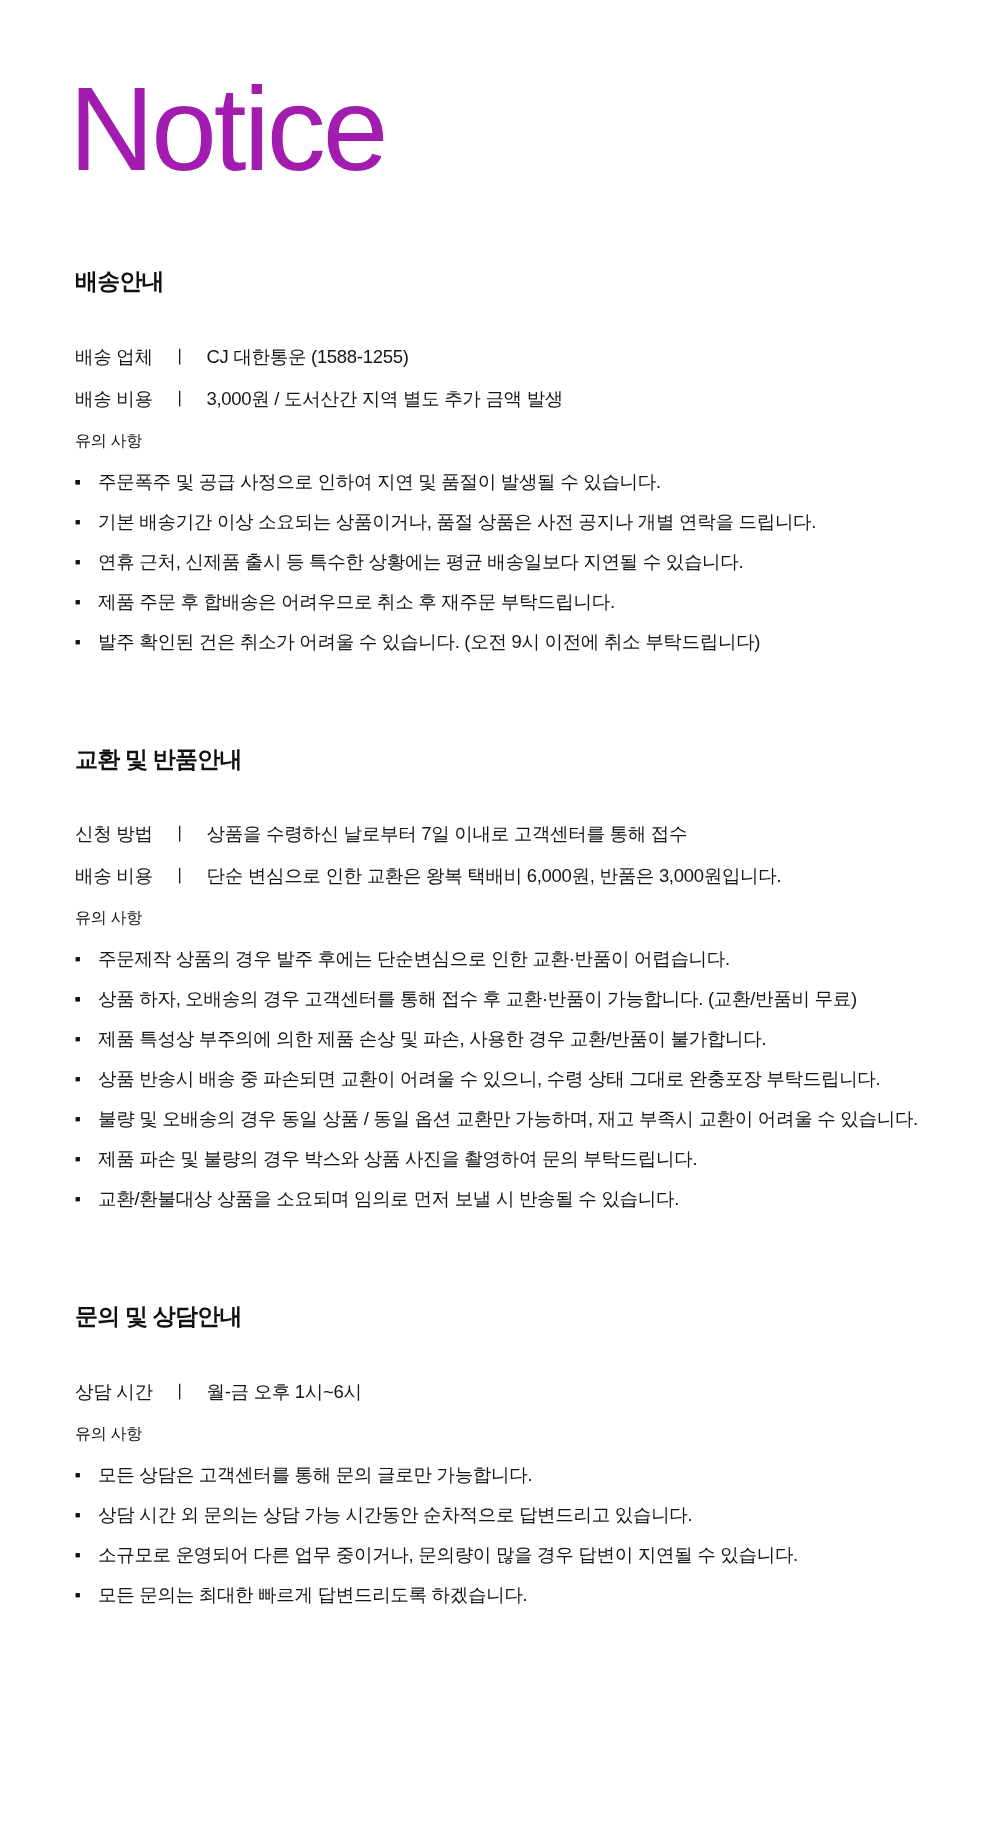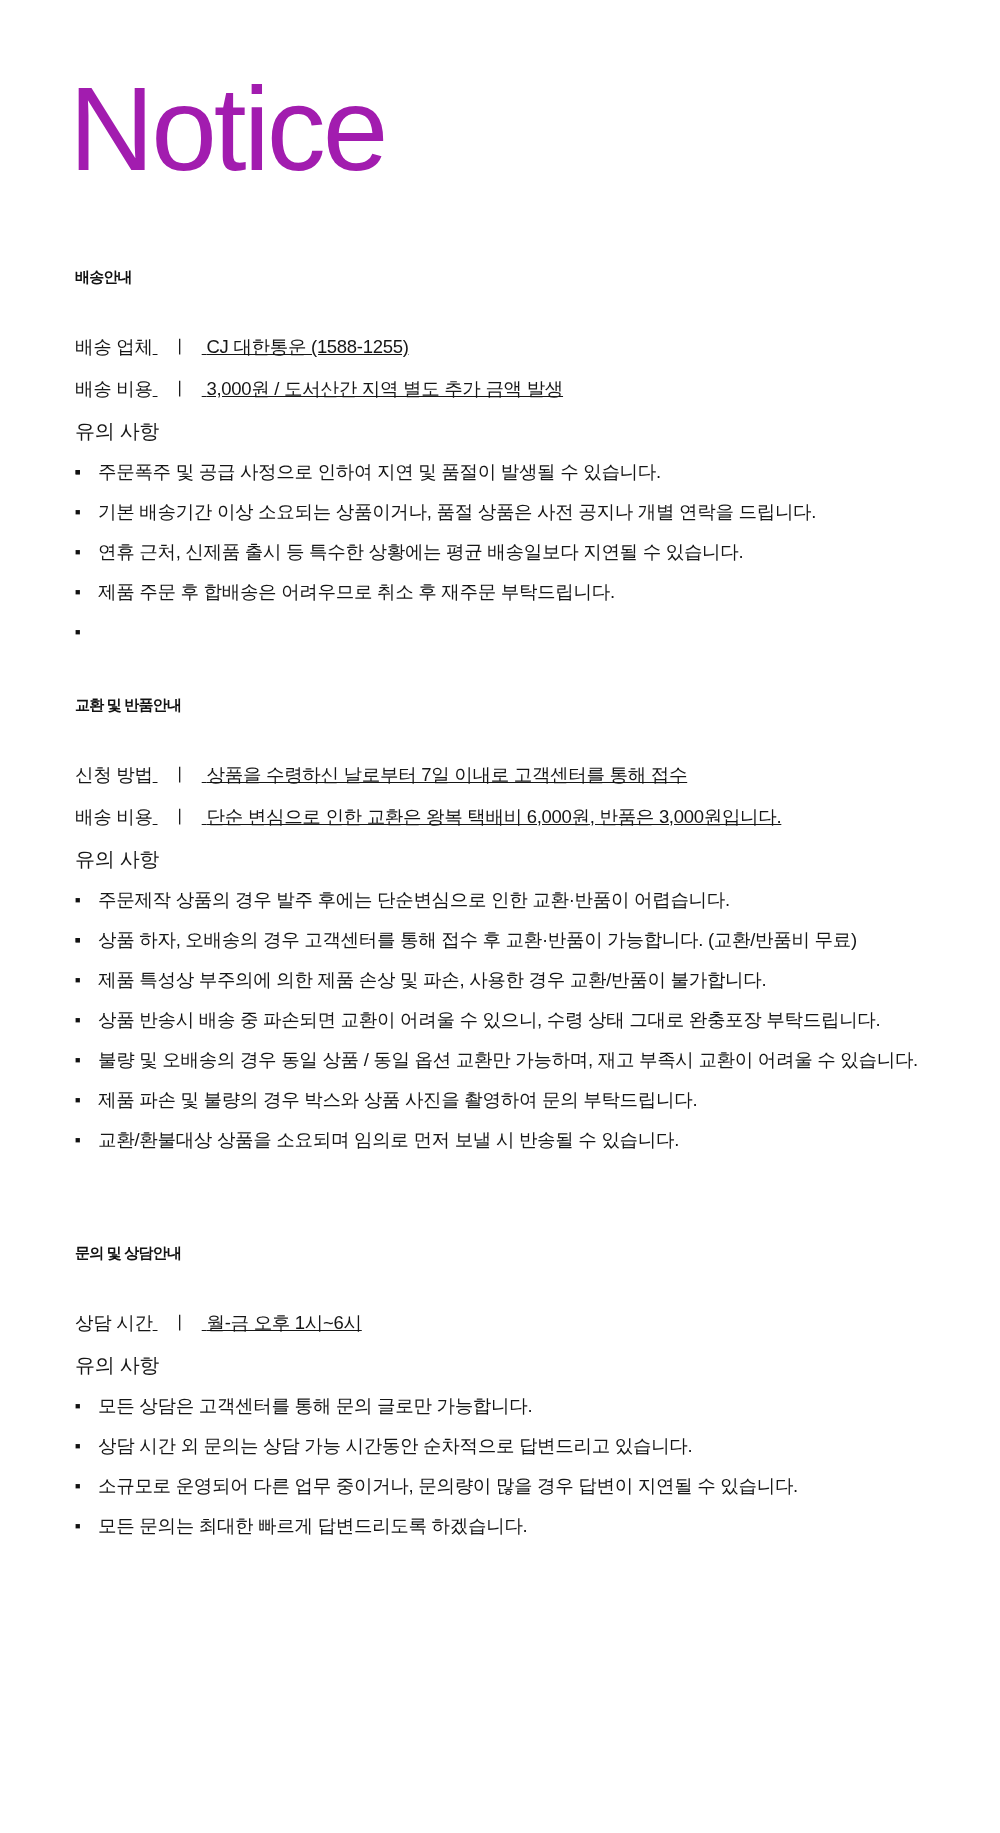--- a/index.html
+++ b/index.html
@@ -28,44 +28,43 @@
     color: #a21caf;
     margin: 0 0 80px -6px;
   }
   .section {
     margin: 0 0 84px 0;
   }
   .section:last-child {
     margin-bottom: 0;
   }
   .section-heading {
-    font-size: 15px;
+    font-size: 23px;
     font-weight: 700;
     letter-spacing: -0.8px;
     color: #111111;
     margin: 0 0 40px 0;
     line-height: 1.2;
   }
   .info-row {
     font-size: 18.5px;
     line-height: 42px;
     color: #161616;
     white-space: nowrap;
-    text-decoration: underline;
   }
   .info-label {
     display: inline-block;
   }
   .info-sep {
     display: inline-block;
     margin: 0 13px;
     color: #161616;
   }
   .notes-label {
-    font-size: 20px;
+    font-size: 16px;
     line-height: 42px;
     color: #161616;
   }
   .bullets {
     list-style: none;
     margin: 0;
     padding: 0;
   }
   .bullet {
     position: relative;
@@ -127,20 +126,21 @@
     <span class="bullet-text">연휴 근처, 신제품 출시 등 특수한 상황에는 평균 배송일보다 지연될 수 있습니다.</span>
   </li>
 
   <li class="bullet">
     <span class="bullet-marker">■</span>
     <span class="bullet-text">제품 주문 후 합배송은 어려우므로 취소 후 재주문 부탁드립니다.</span>
   </li>
 
   <li class="bullet">
     <span class="bullet-marker">■</span>
+    <span class="bullet-text">발주 확인된 건은 취소가 어려울 수 있습니다. (오전 9시 이전에 취소 부탁드립니다)</span>
   </li>
 </ul>
   </section>
 
   <section class="section">
     <h2 class="section-heading">교환 및 반품안내</h2>
     <div class="info-rows">
   <div class="info-row">
     <span class="info-label">신청 방법</span>
     <span class="info-sep">ㅣ</span>

